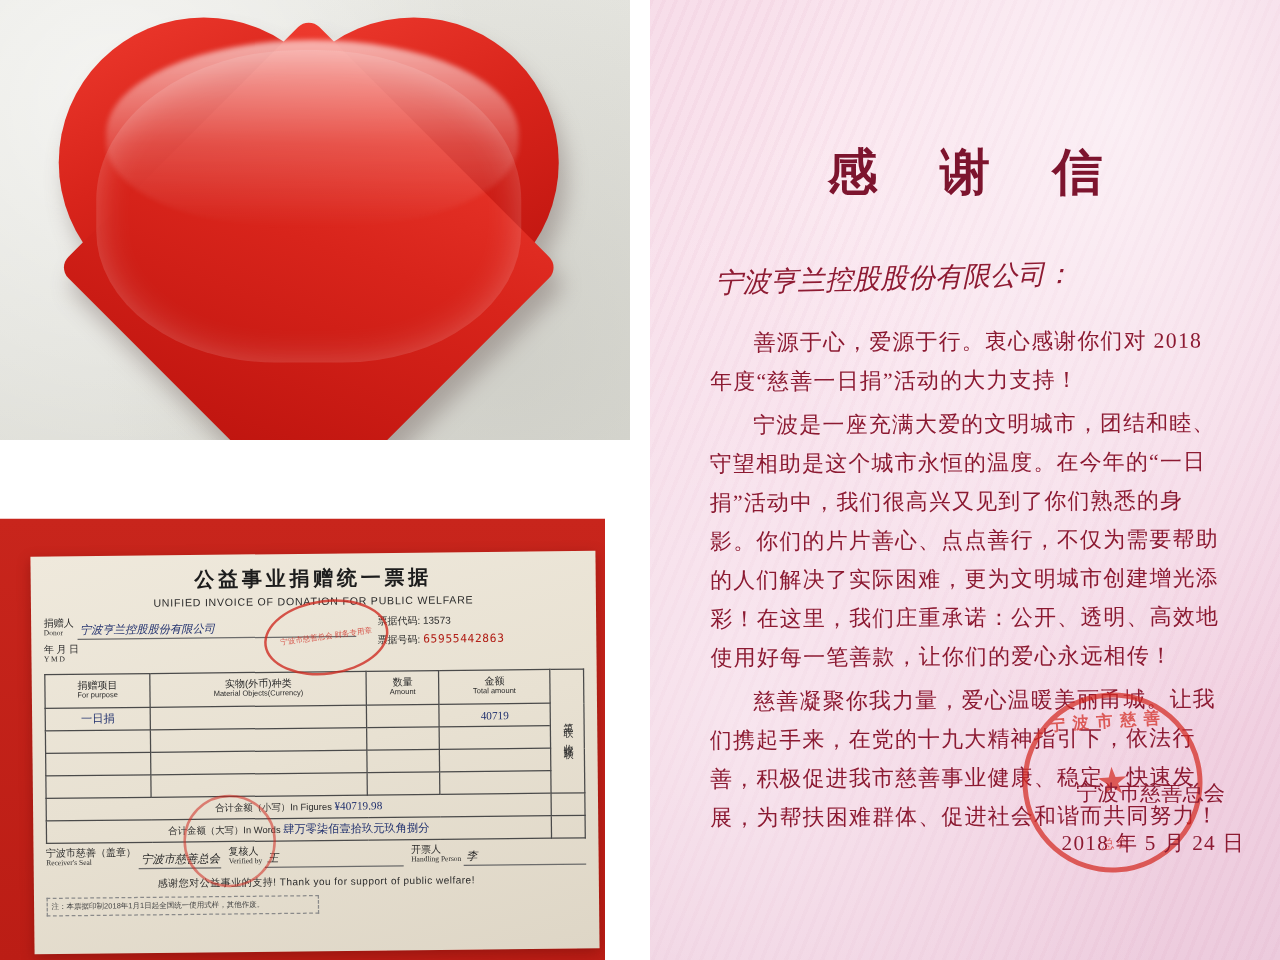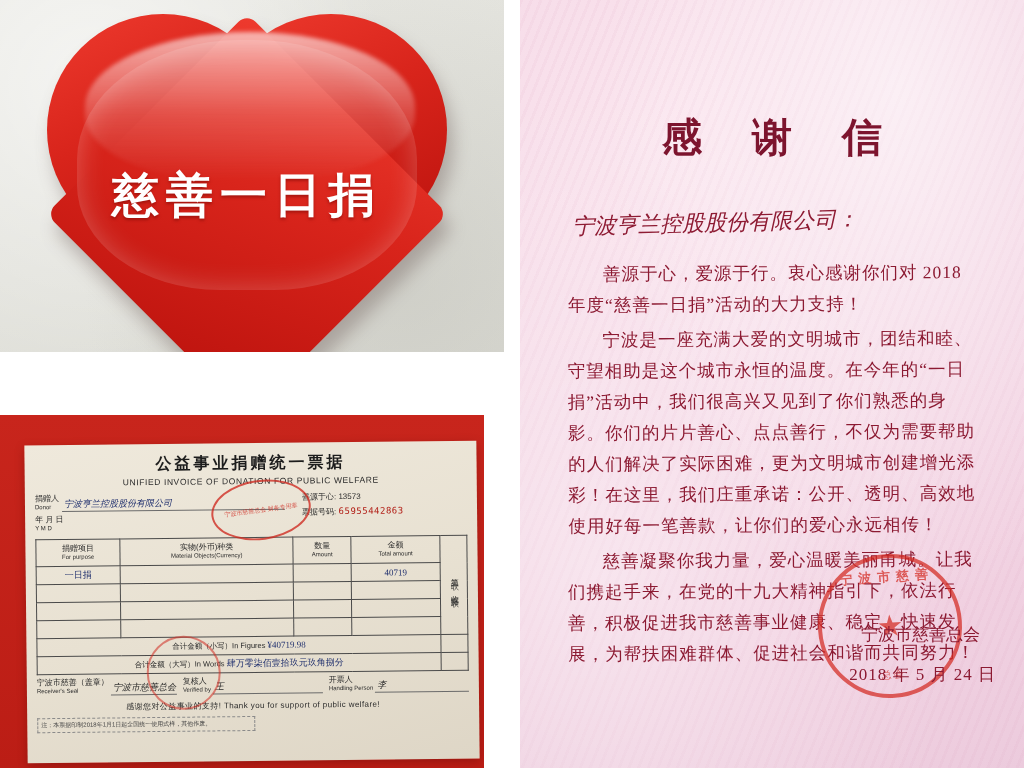--- a/index.html
+++ b/index.html
@@ -194,20 +194,21 @@
   .field-line {
     display: flex;
     align-items: flex-end;
     gap: 3px;
     margin-bottom: 3px;
   }
   .field-label {
     font-size: 8px;
     line-height: 9px;
     white-space: nowrap;
+    font-family: Liberation Serif, serif;
   }
   .field-label small { display: block; font-size: 6px; }
   .field-value {
     flex: 1;
     border-bottom: 1px solid #6b6b6b;
     font-family: "Liberation Serif", serif;
     font-size: 9px;
     color: #2a3a78;
     padding-left: 2px;
     min-height: 11px;
@@ -456,21 +457,20 @@
           <div class="lobe left"></div>
           <div class="lobe right"></div>
           <div class="tip"></div>
         </div>
         <div class="heart">
           <div class="lobe left"></div>
           <div class="lobe right"></div>
           <div class="tip"></div>
           <div class="heart-gloss"></div>
           <div class="heart-inner-edge"></div>
-          <div class="heart-text">慈善一日捐</div>
         </div>
       </div>
     </div>
 
     <div class="gutter-h"></div>
 
     <div class="panel-receipt">
       <div class="receipt-paper">
 
         <div class="receipt-title">公益事业捐赠统一票据</div>
@@ -488,21 +488,21 @@
             <div class="field-line">
               <span class="field-label">
                 <span>年    月    日</span>
                 <small>Y     M     D</small>
               </span>
             </div>
             <div class="red-stamp-oval">宁波市慈善总会 财务专用章</div>
           </div>
           <div class="meta-right">
             <div class="code-line">
-              <span>善源于心:</span>
+              <span>票据代码:</span>
               <span>13573</span>
             </div>
             <div class="code-line">
               <span>票据号码:</span>
               <span class="num">65955442863</span>
             </div>
           </div>
         </div>
 
         <table class="receipt-table">

